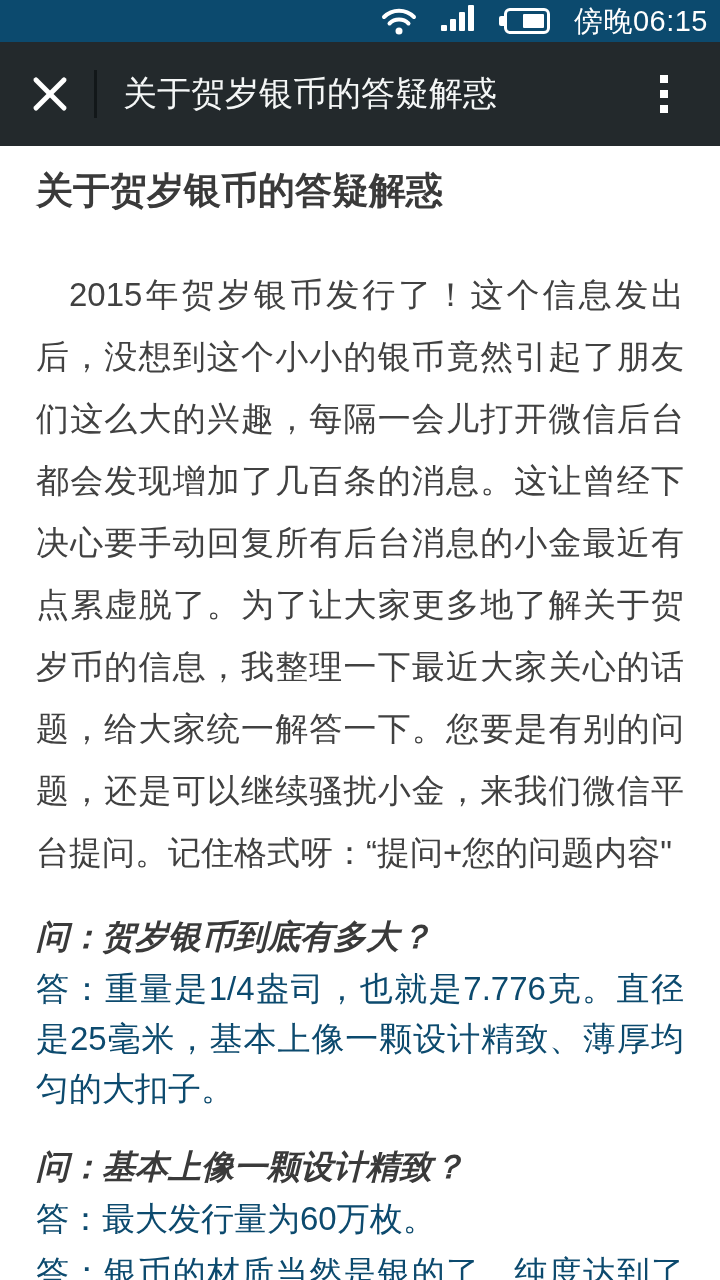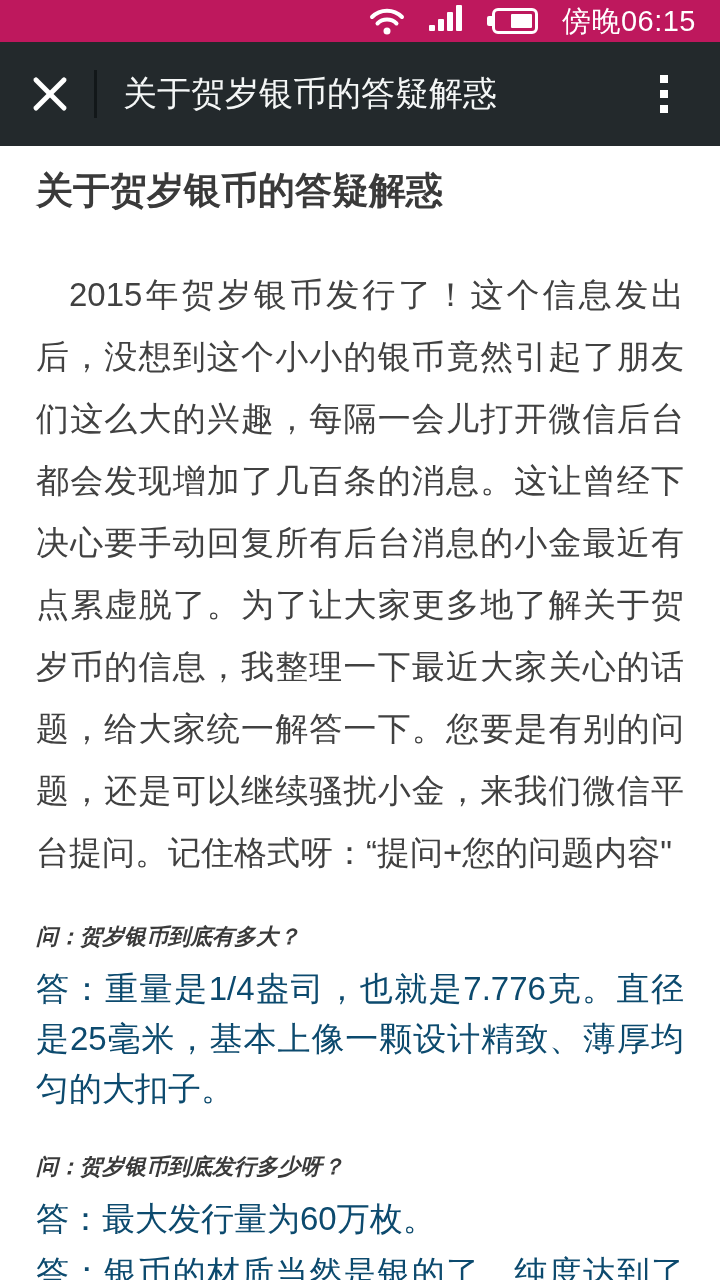--- a/index.html
+++ b/index.html
@@ -1,22 +1,22 @@
 <!DOCTYPE html>
 <html><head>
 <meta charset="utf-8">
 <style>
   * { margin:0; padding:0; box-sizing:border-box; }
   html,body { width:720px; height:1280px; overflow:hidden; background:#fff;
               font-family:"Liberation Sans","DejaVu Sans",sans-serif; }
   .screen { width:720px; height:1280px; display:flex; flex-direction:column; overflow:hidden; }
 
   
-  .status-bar { height:42px; background:#be185d; display:flex; align-items:center;
-                justify-content:flex-end; padding-right:24px; gap:24px; flex:0 0 auto; }
+  .status-bar { height:42px; background:#0c4a6e; display:flex; align-items:center;
+                justify-content:flex-end; padding-right:12px; gap:24px; flex:0 0 auto; }
   .status-time { color:#fff; font-size:29px; line-height:42px; letter-spacing:0.5px; }
   .sig { display:flex; align-items:flex-end; gap:3px; height:28px; padding-bottom:4px; }
   .sig i { display:block; width:6px; background:#fff; border-radius:1px; }
   .sig .b1{height:6px;} .sig .b2{height:12px;} .sig .b3{height:19px;} .sig .b4{height:26px;}
   .battery { position:relative; width:46px; height:26px; border:3px solid #fff;
              border-radius:6px; margin-left:6px; }
   .battery .nub { position:absolute; left:-8px; top:5px; width:5px; height:10px;
                   background:#fff; border-radius:2px 0 0 2px; }
   .battery .fill { position:absolute; right:3px; top:3px; bottom:3px; width:21px;
                    background:#fff; border-radius:1px; }
@@ -31,21 +31,21 @@
   .menu-btn { margin-left:auto; margin-right:40px; padding:8px 12px; display:flex;
               flex-direction:column; gap:7px; }
   .menu-btn i { display:block; width:8px; height:8px; background:#fff; }
 
   
   .content { flex:1; background:#fff; padding:0 36px; overflow:hidden; }
   .article-title { margin-top:22px; font-size:37px; line-height:46px; font-weight:bold;
                    color:#3a3a3a; }
   .intro { margin-top:50px; font-size:33px; line-height:62px; color:#414141;
            text-align:justify; text-indent:33px; }
-  .q { margin-top:30px; font-size:22px; line-height:46px; font-weight:bold;
+  .q { margin-top:30px; font-size:33px; line-height:46px; font-weight:bold;
        font-style:italic; color:#3a3a3a; }
   .a { margin-top:4px; font-size:33px; line-height:50px; color:#0c4a6e; text-align:justify; }
 </style>
 </head>
 <body>
 
 <div class="screen">
 
   <div class="status-bar">
     <svg width="36" height="30" viewBox="0 0 36 30">
@@ -85,19 +85,19 @@
   </div>
 
   <div class="content">
     <h1 class="article-title">关于贺岁银币的答疑解惑</h1>
 
     <p class="intro">2015年贺岁银币发行了！这个信息发出后，没想到这个小小的银币竟然引起了朋友们这么大的兴趣，每隔一会儿打开微信后台都会发现增加了几百条的消息。这让曾经下决心要手动回复所有后台消息的小金最近有点累虚脱了。为了让大家更多地了解关于贺岁币的信息，我整理一下最近大家关心的话题，给大家统一解答一下。您要是有别的问题，还是可以继续骚扰小金，来我们微信平台提问。记住格式呀：“提问+您的问题内容"</p>
 
     <h2 class="q">问：贺岁银币到底有多大？</h2>
     <p class="a">答：重量是1/4盎司，也就是7.776克。直径是25毫米，基本上像一颗设计精致、薄厚均匀的大扣子。</p>
 
-    <h2 class="q">问：贺岁银币到底发行多少呀？</h2>
+    <h2 class="q">问：基本上像一颗设计精致？</h2>
     <p class="a">答：最大发行量为60万枚。</p>
 
     <p class="a">答：银币的材质当然是银的了，纯度达到了99.9%。</p>
   </div>
 
 </div>
 
 </body></html>

